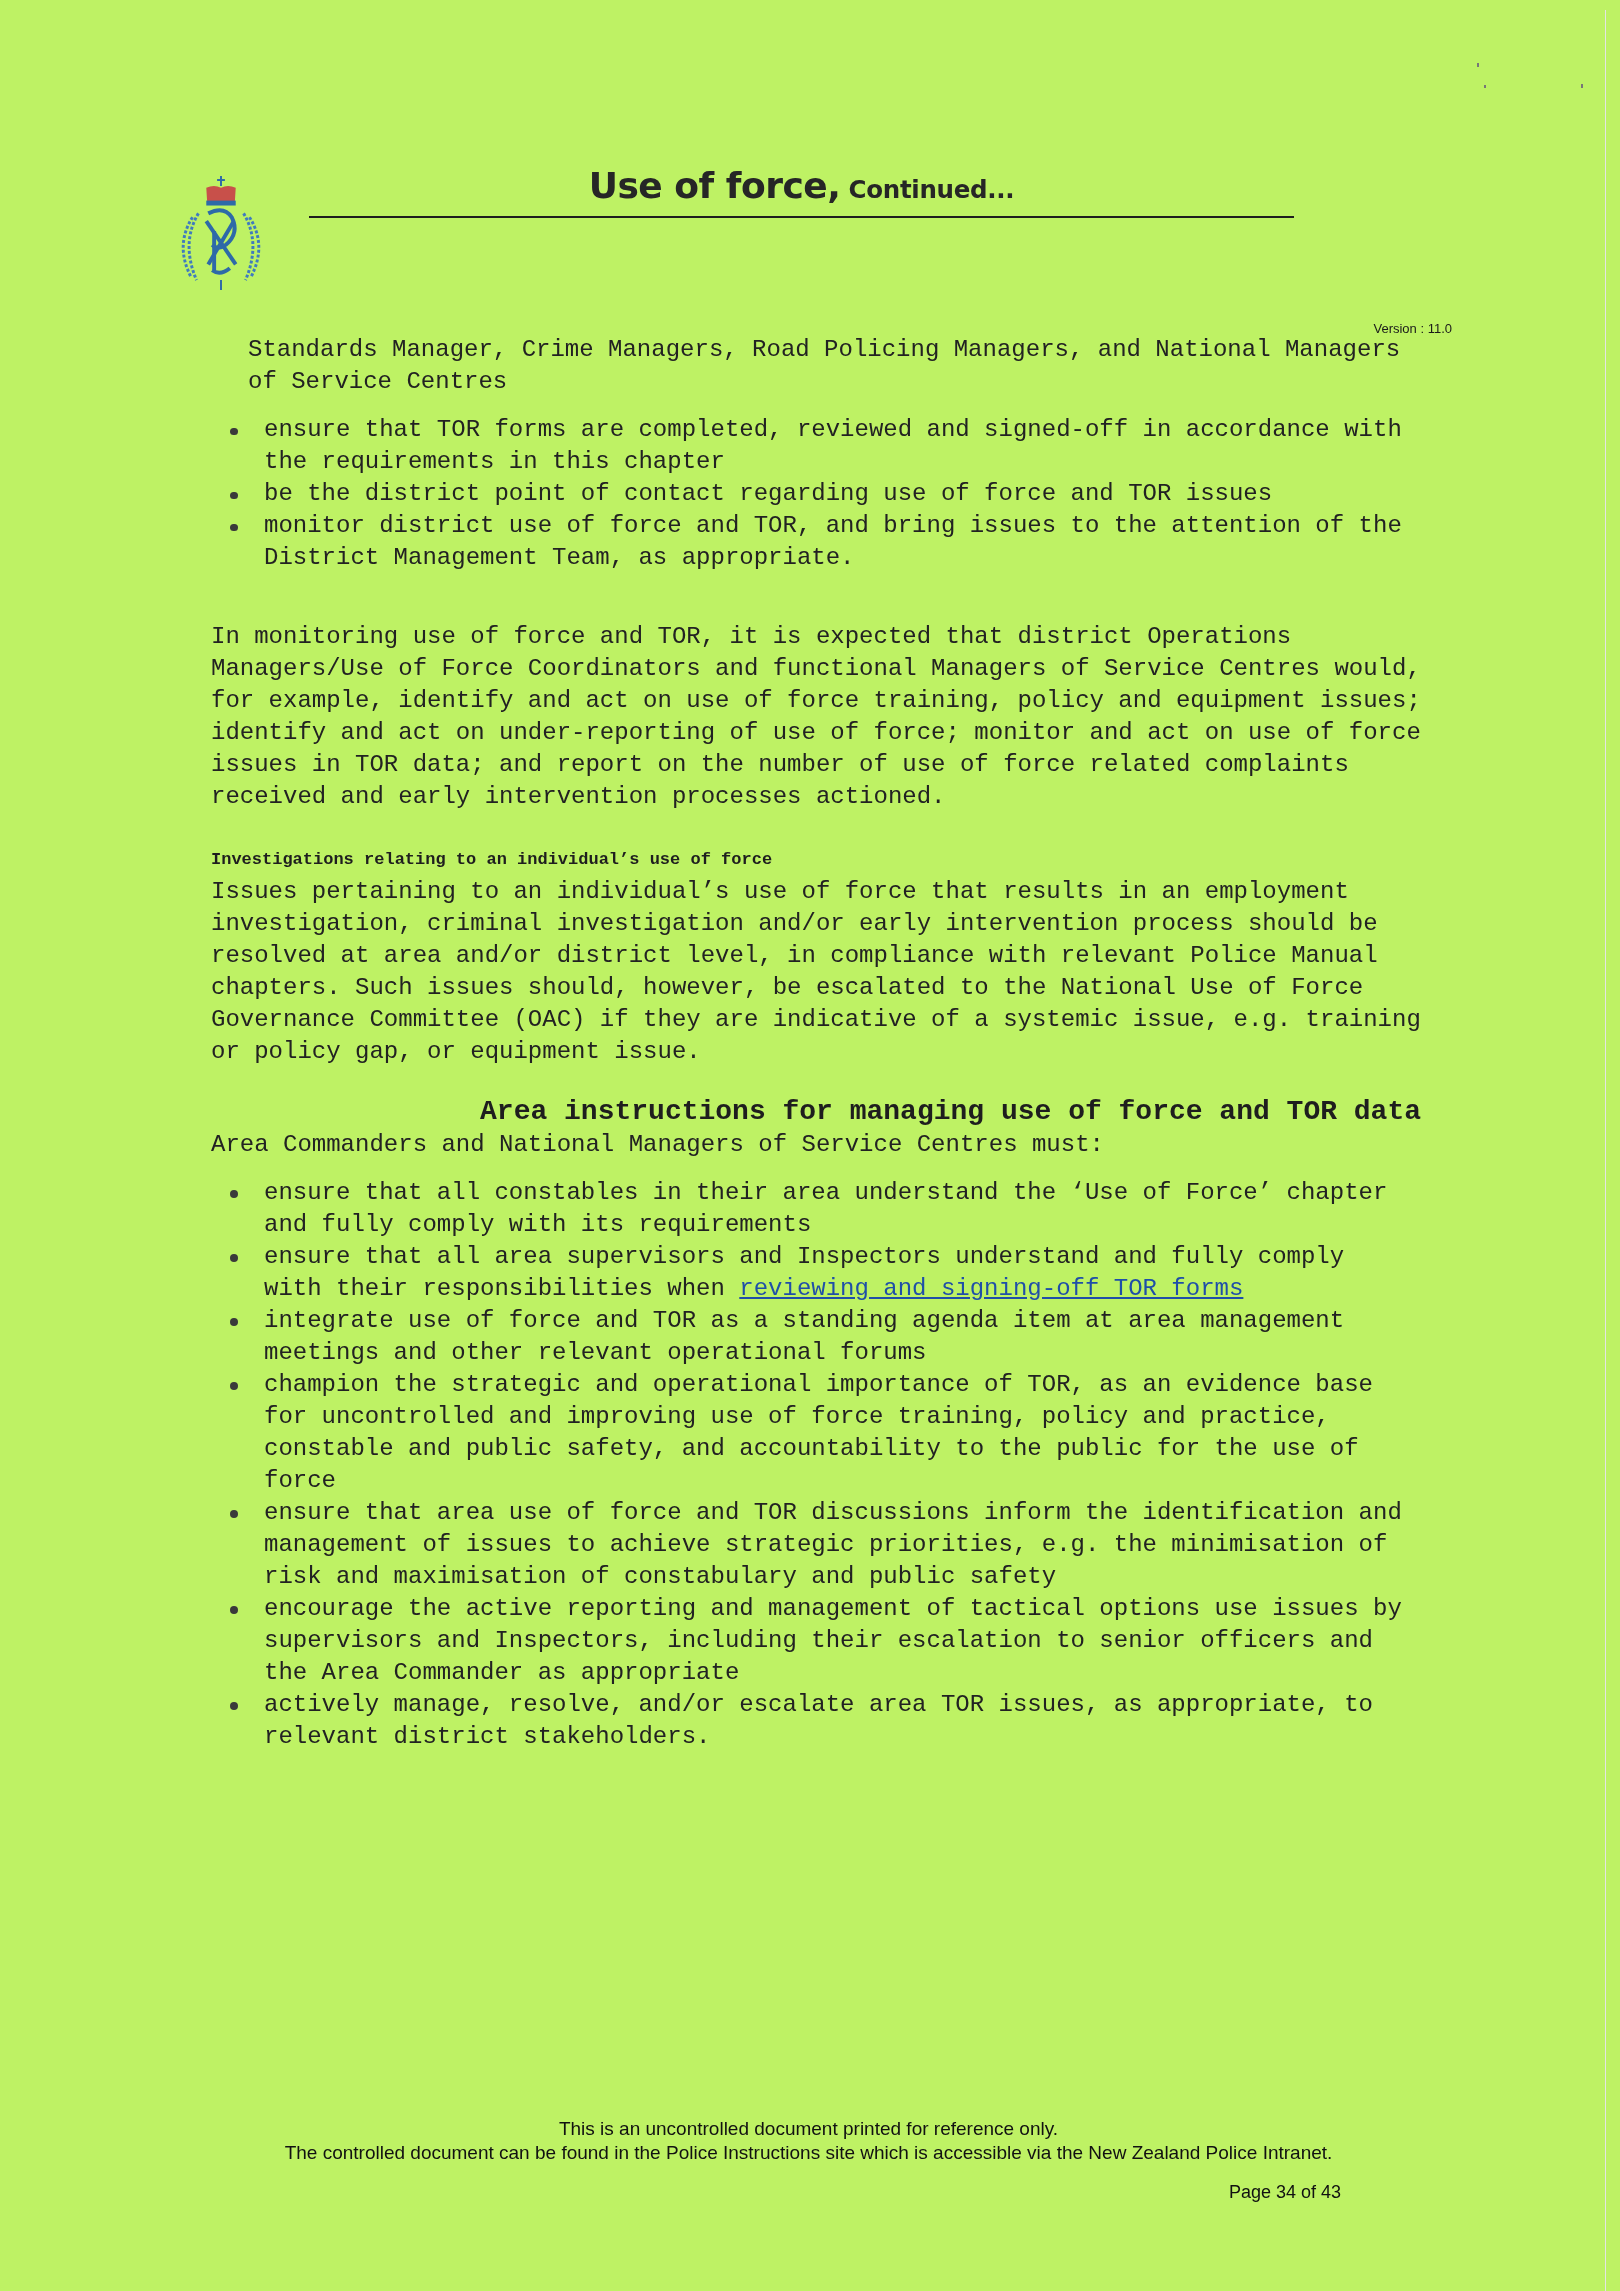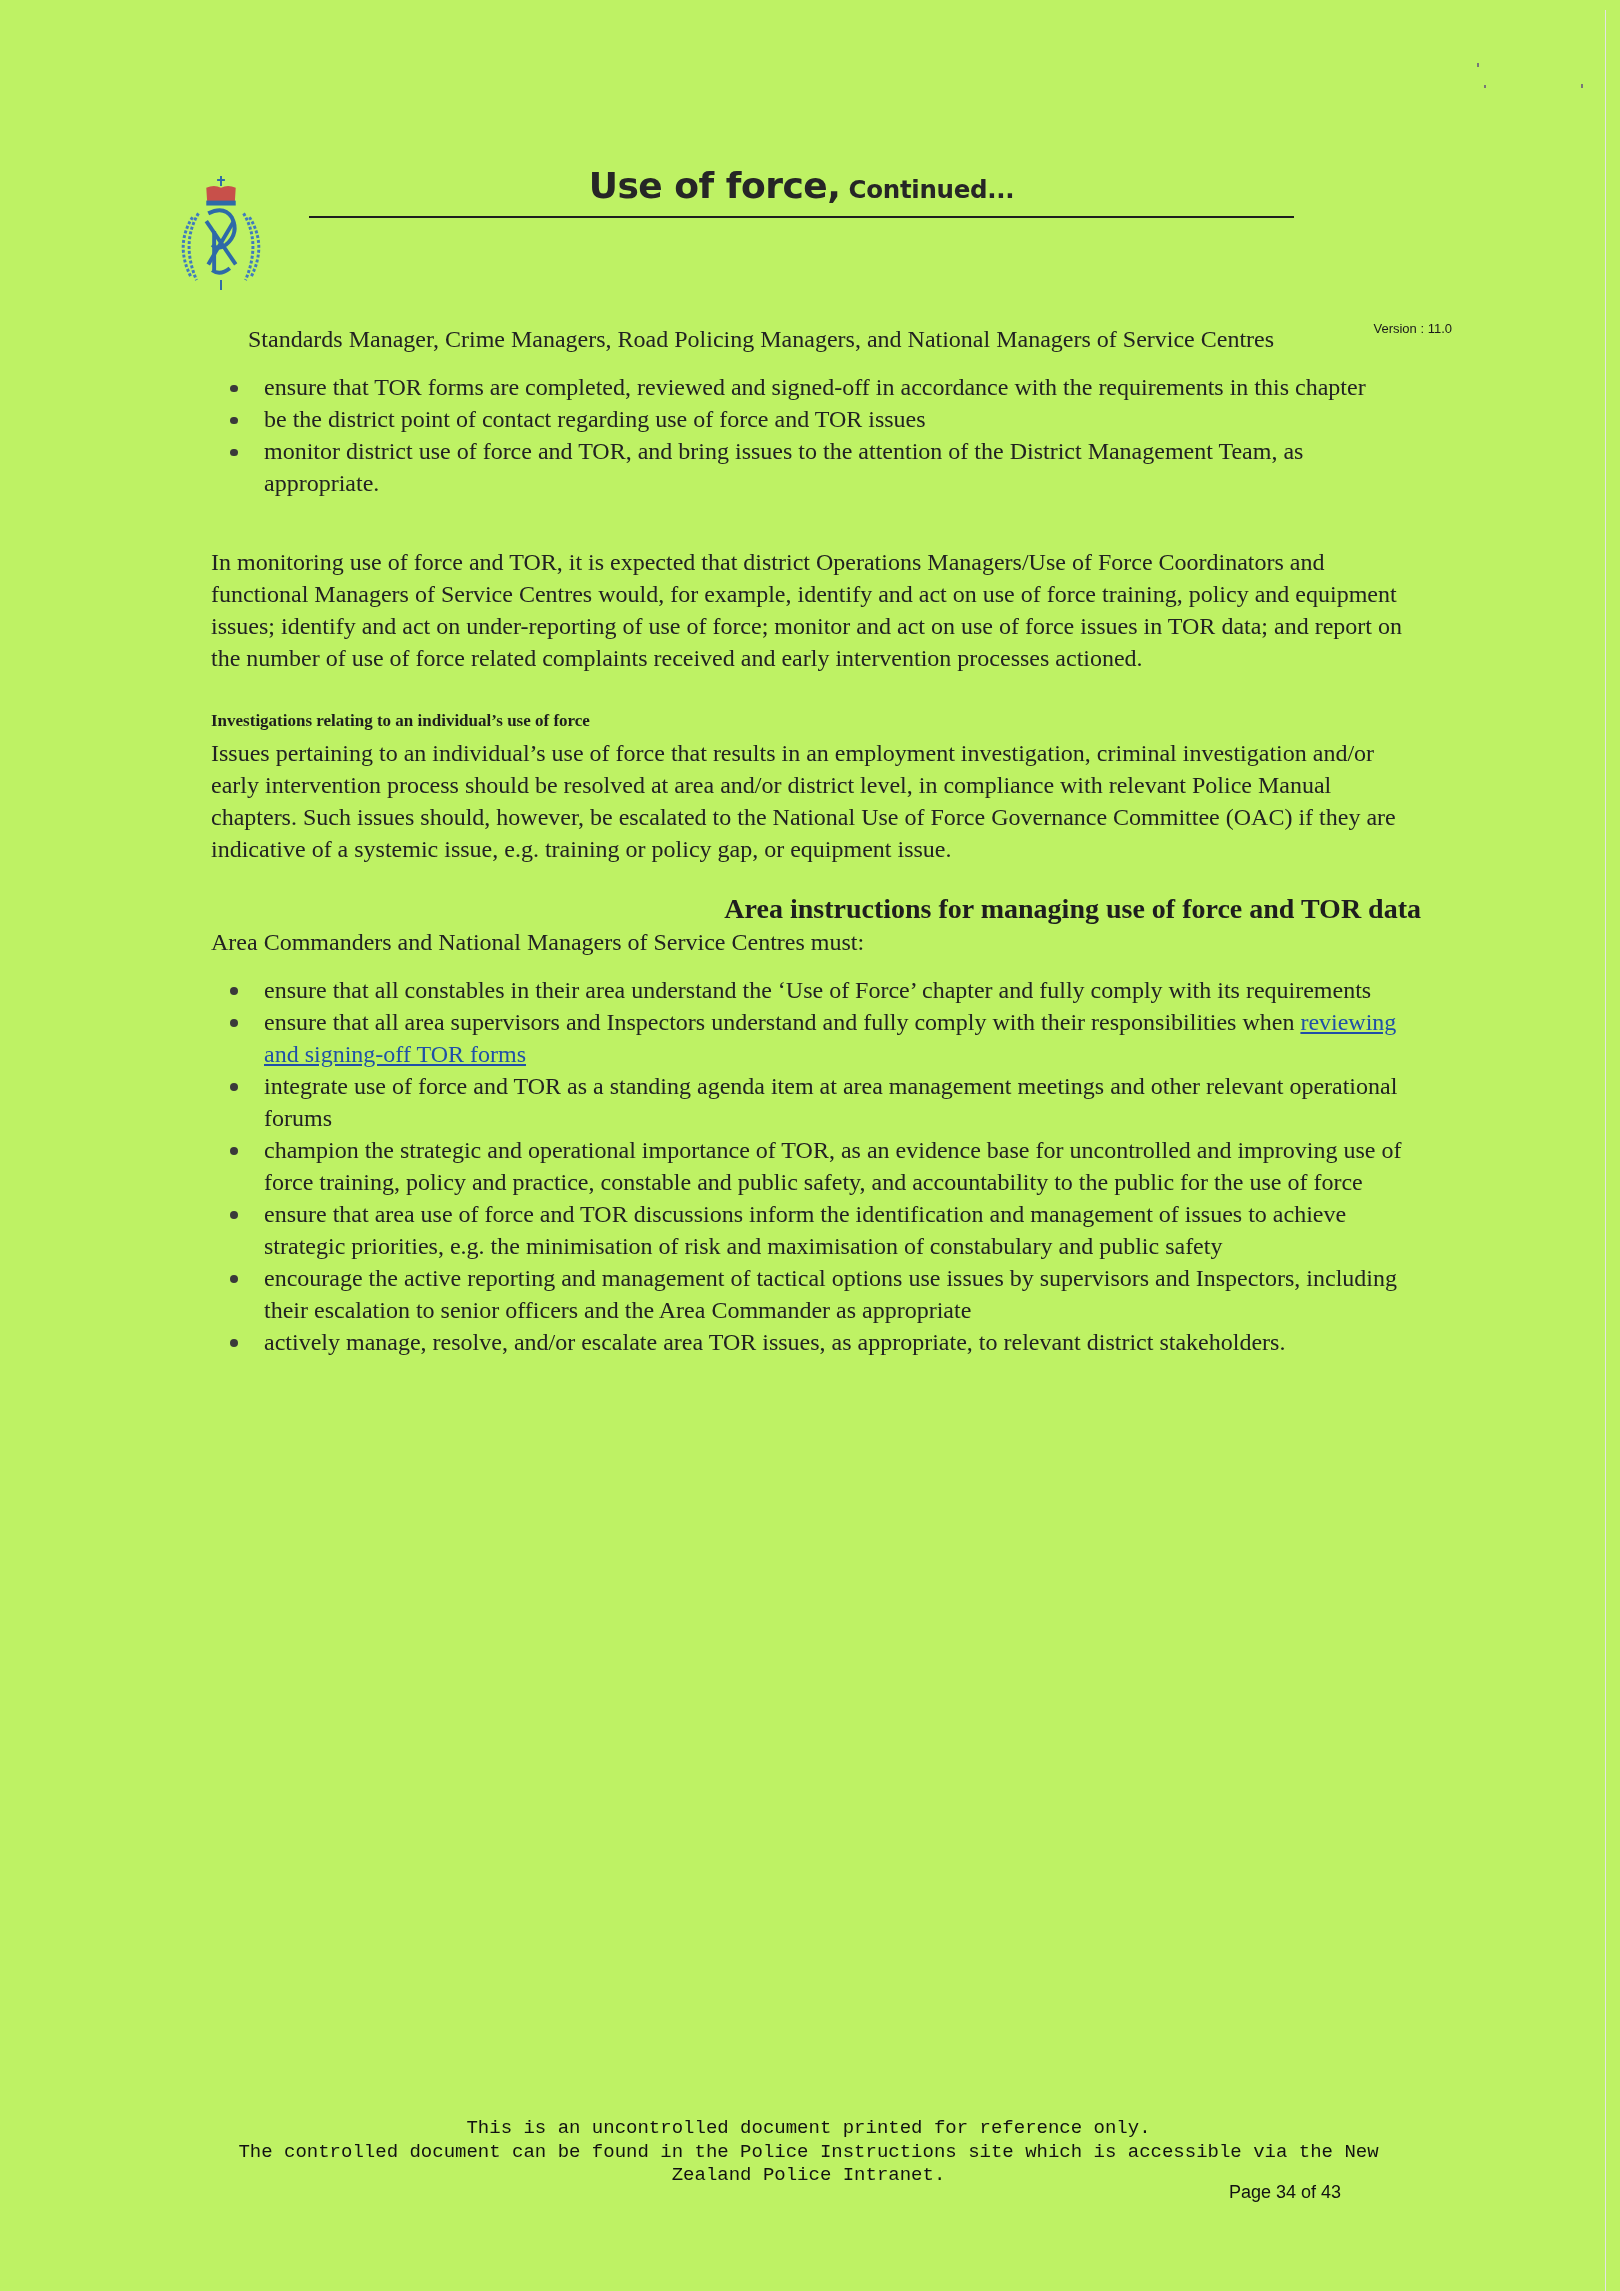--- a/index.html
+++ b/index.html
@@ -8,34 +8,34 @@
   .edge-line { position: absolute; left: 1605px; top: 9.8px; width: 1px; height: 2282px; background: #e4e4e4; }
   .speck { position: absolute; width: 2px; height: 3.9px; background: #777; }
   .logo { position: absolute; left: 169px; top: 174px; width: 104px; height: 118px; }
   .title { position: absolute; left: 309px; width: 985px; top: 165px; text-align: center;
            font-family: "DejaVu Sans", sans-serif; font-weight: bold; color: #262626; white-space: nowrap; }
   .title .main { font-size: 36px; letter-spacing: -0.5px; }
   .title .cont { font-size: 24.5px; letter-spacing: -0.3px; }
   .rule { position: absolute; left: 309px; top: 216px; width: 985px; height: 2px; background: #1e1e1e; }
   .version { position: absolute; left: 1274px; width: 178px; top: 290px; text-align: right;
              font-family: "Liberation Sans", sans-serif; font-size: 13px; color: #1a1a1a; margin-top: 31px; }
-  .body { position: absolute; left: 211px; top: 323px; width: 1210px;
-          font-family: Liberation Serif, serif; font-size: 24px; line-height: 32px; color: #222; }
+  .body { position: absolute; left: 211px; top: 334px; width: 1210px;
+          font-family: Liberation Mono, monospace; font-size: 24px; line-height: 32px; color: #222; }
   .body p { margin: 0; }
   ul.bl { list-style: none; margin: 16px; padding: 0; }
   ul.bl li { position: relative; padding-left: 37px; }
   ul.bl li::before { content: ""; position: absolute; left: 2.9px; top: 13.7px; width: 7.8px; height: 7.8px;
                      border-radius: 50%; background: #3a3a3a; }
   .cont-line { padding-left: 37px; }
   .gap { height: 31px; }
   .h3 { font-weight: bold; font-size: 17px; color: #1e1e1e; }
   .h2 { font-weight: bold; font-size: 28px; line-height: 35px; color: #1e1e1e; text-align: right; }
   a.link { color: #1f4fa8; text-decoration: underline; }
   .footer { position: absolute; left: 196px; width: 1225px; top: 2117px; text-align: center;
-            font-family: Liberation Mono, monospace; font-size: 19px; line-height: 23.5px; color: #111; }
+            font-family: Liberation Sans, sans-serif; font-size: 19px; line-height: 23.5px; color: #111; }
   .pageno { position: absolute; left: 1176px; width: 165px; top: 2182px; text-align: right;
             font-family: "Liberation Sans", sans-serif; font-size: 18px; color: #111; }
 </style>
 </head>
 <body>
 
 <div class="page">
 
   <div class="edge-line"></div>
   <div class="speck" style="left:1477px;top:63px;"></div>

